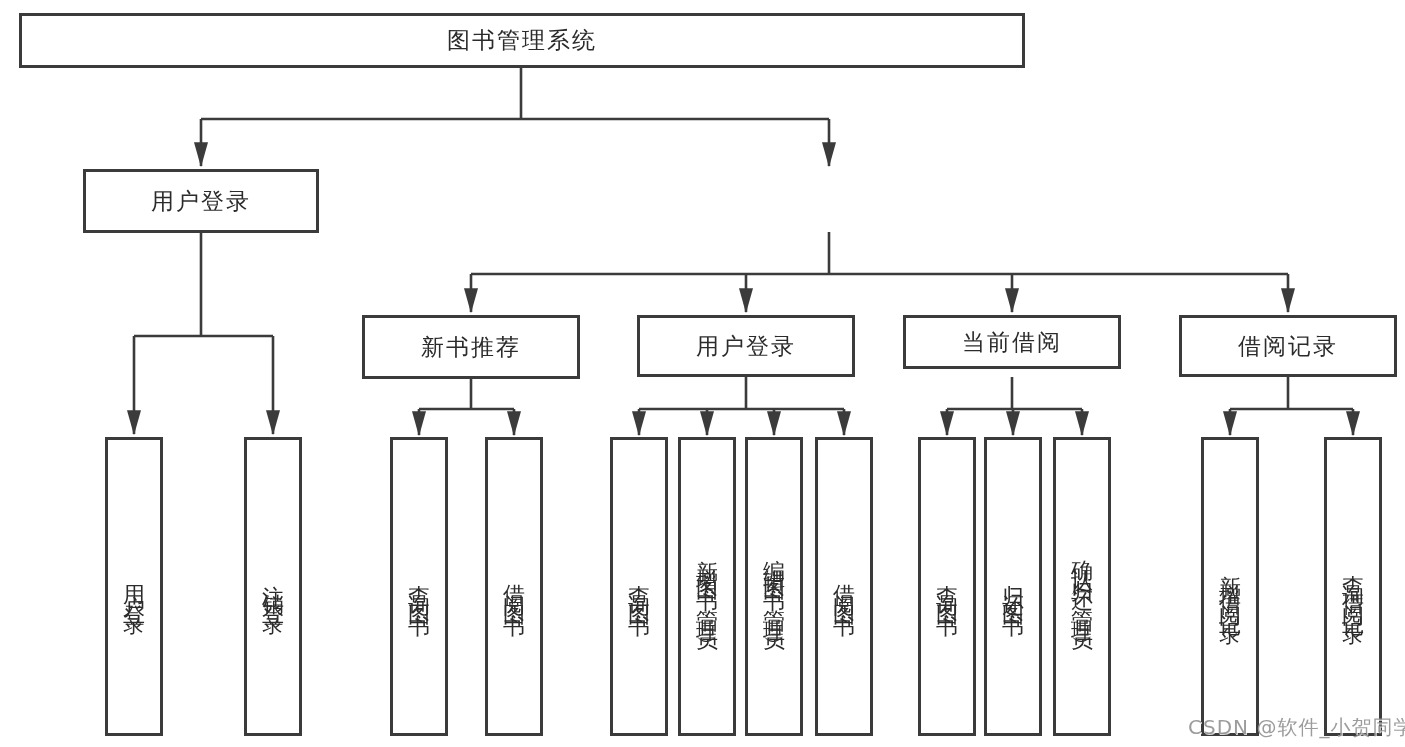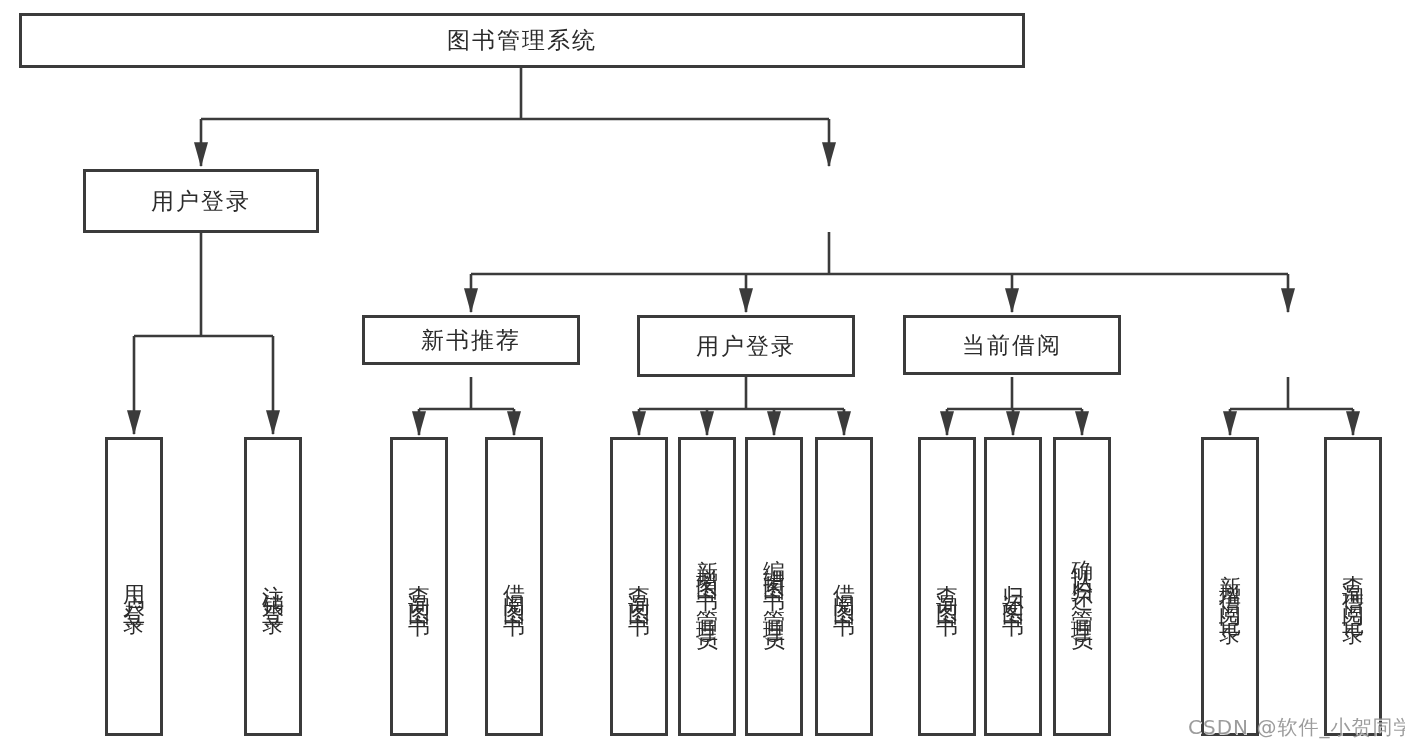--- a/index.html
+++ b/index.html
@@ -116,28 +116,31 @@
   </svg>
 
   <div class="node h-node" style="left:19px; top:13px; width:1006px; height:55px;">
     <span>图书管理系统</span>
   </div>
 
   <div class="node h-node" style="left:83px; top:169px; width:236px; height:64px;">
     <span>用户登录</span>
   </div>
 
-  <div class="node h-node" style="left:362px; top:315px; width:218px; height:50px;">
+  <div class="node h-node" style="left:362px; top:315px; width:218px; height:64px;">
     <span>新书推荐</span>
   </div>
   <div class="node h-node" style="left:637px; top:315px; width:218px; height:62px;">
     <span>用户登录</span>
   </div>
-  <div class="node h-node" style="left:903px; top:315px; width:218px; height:60px;">
+  <div class="node h-node" style="left:903px; top:315px; width:218px; height:54px;">
     <span>当前借阅</span>
+  </div>
+  <div class="node h-node" style="left:1179px; top:315px; width:218px; height:62px;">
+    <span>借阅记录</span>
   </div>
 
   <div class="node leaf" style="left:105px; top:437px; width:58px; height:299px;">
     <span class="vtext">用户登录</span>
   </div>
   <div class="node leaf" style="left:244px; top:437px; width:58px; height:299px;">
     <span class="vtext">注销登录</span>
   </div>
 
   <div class="node leaf" style="left:390px; top:437px; width:58px; height:299px;">

